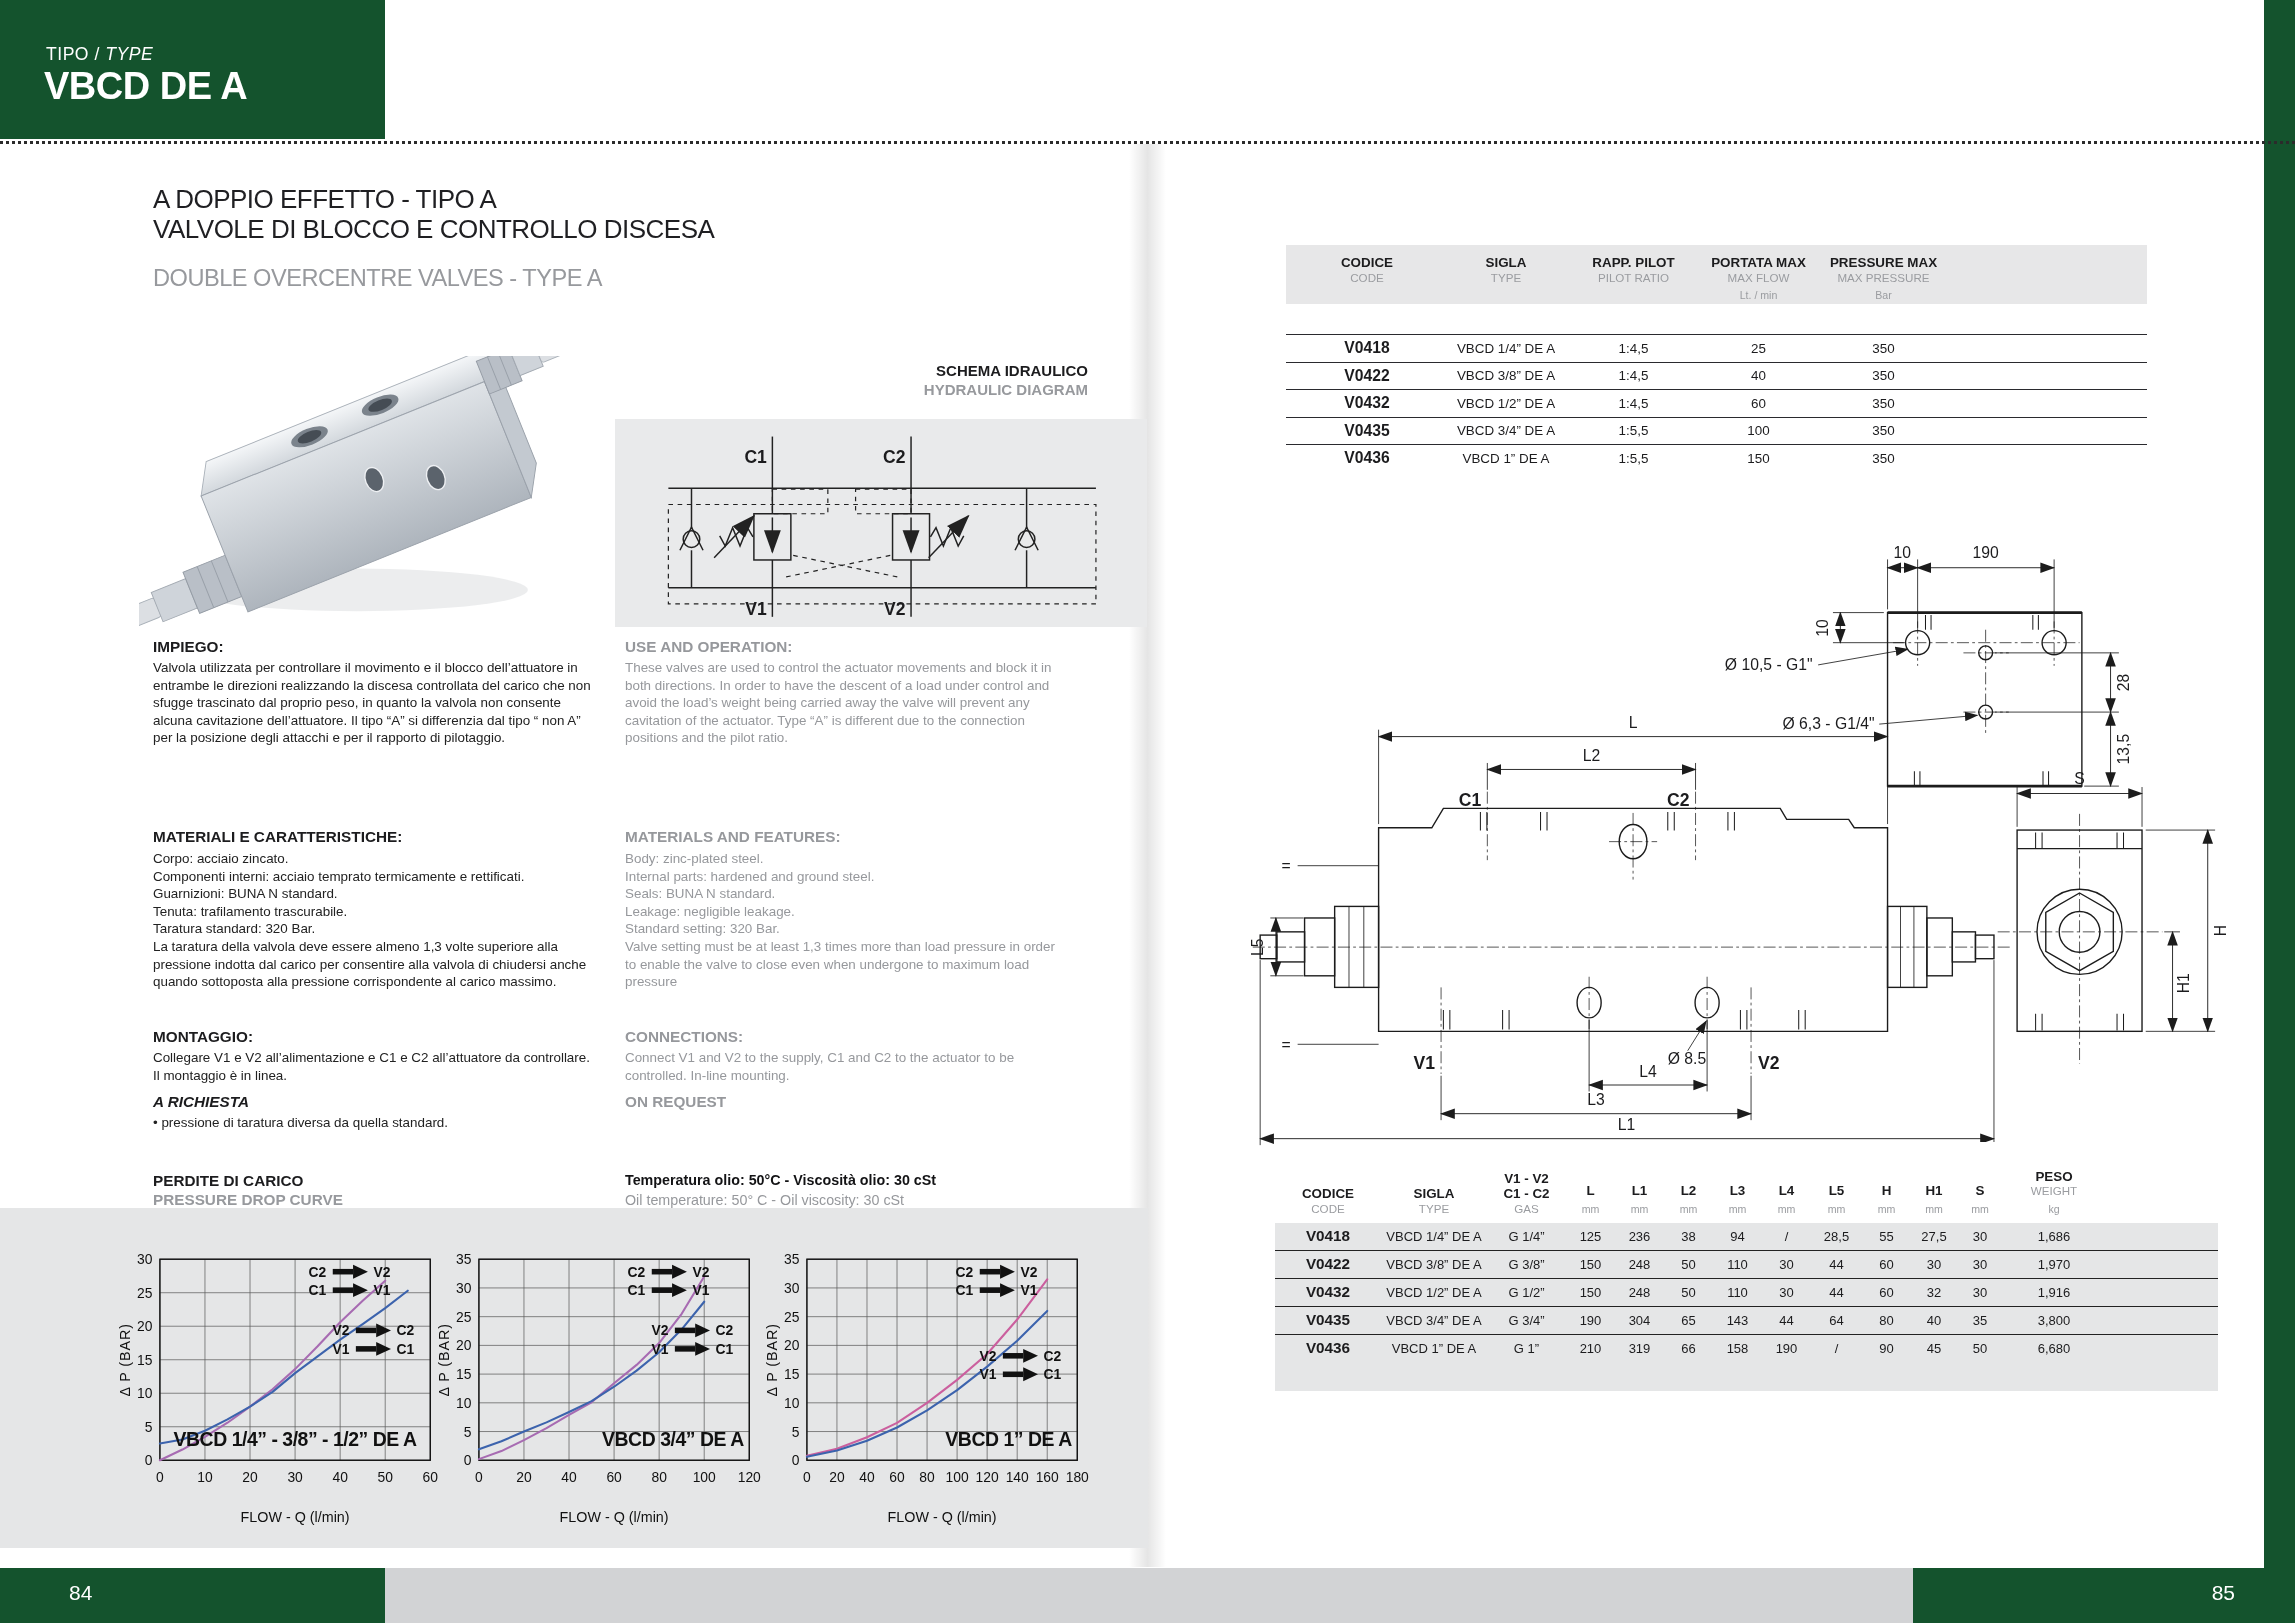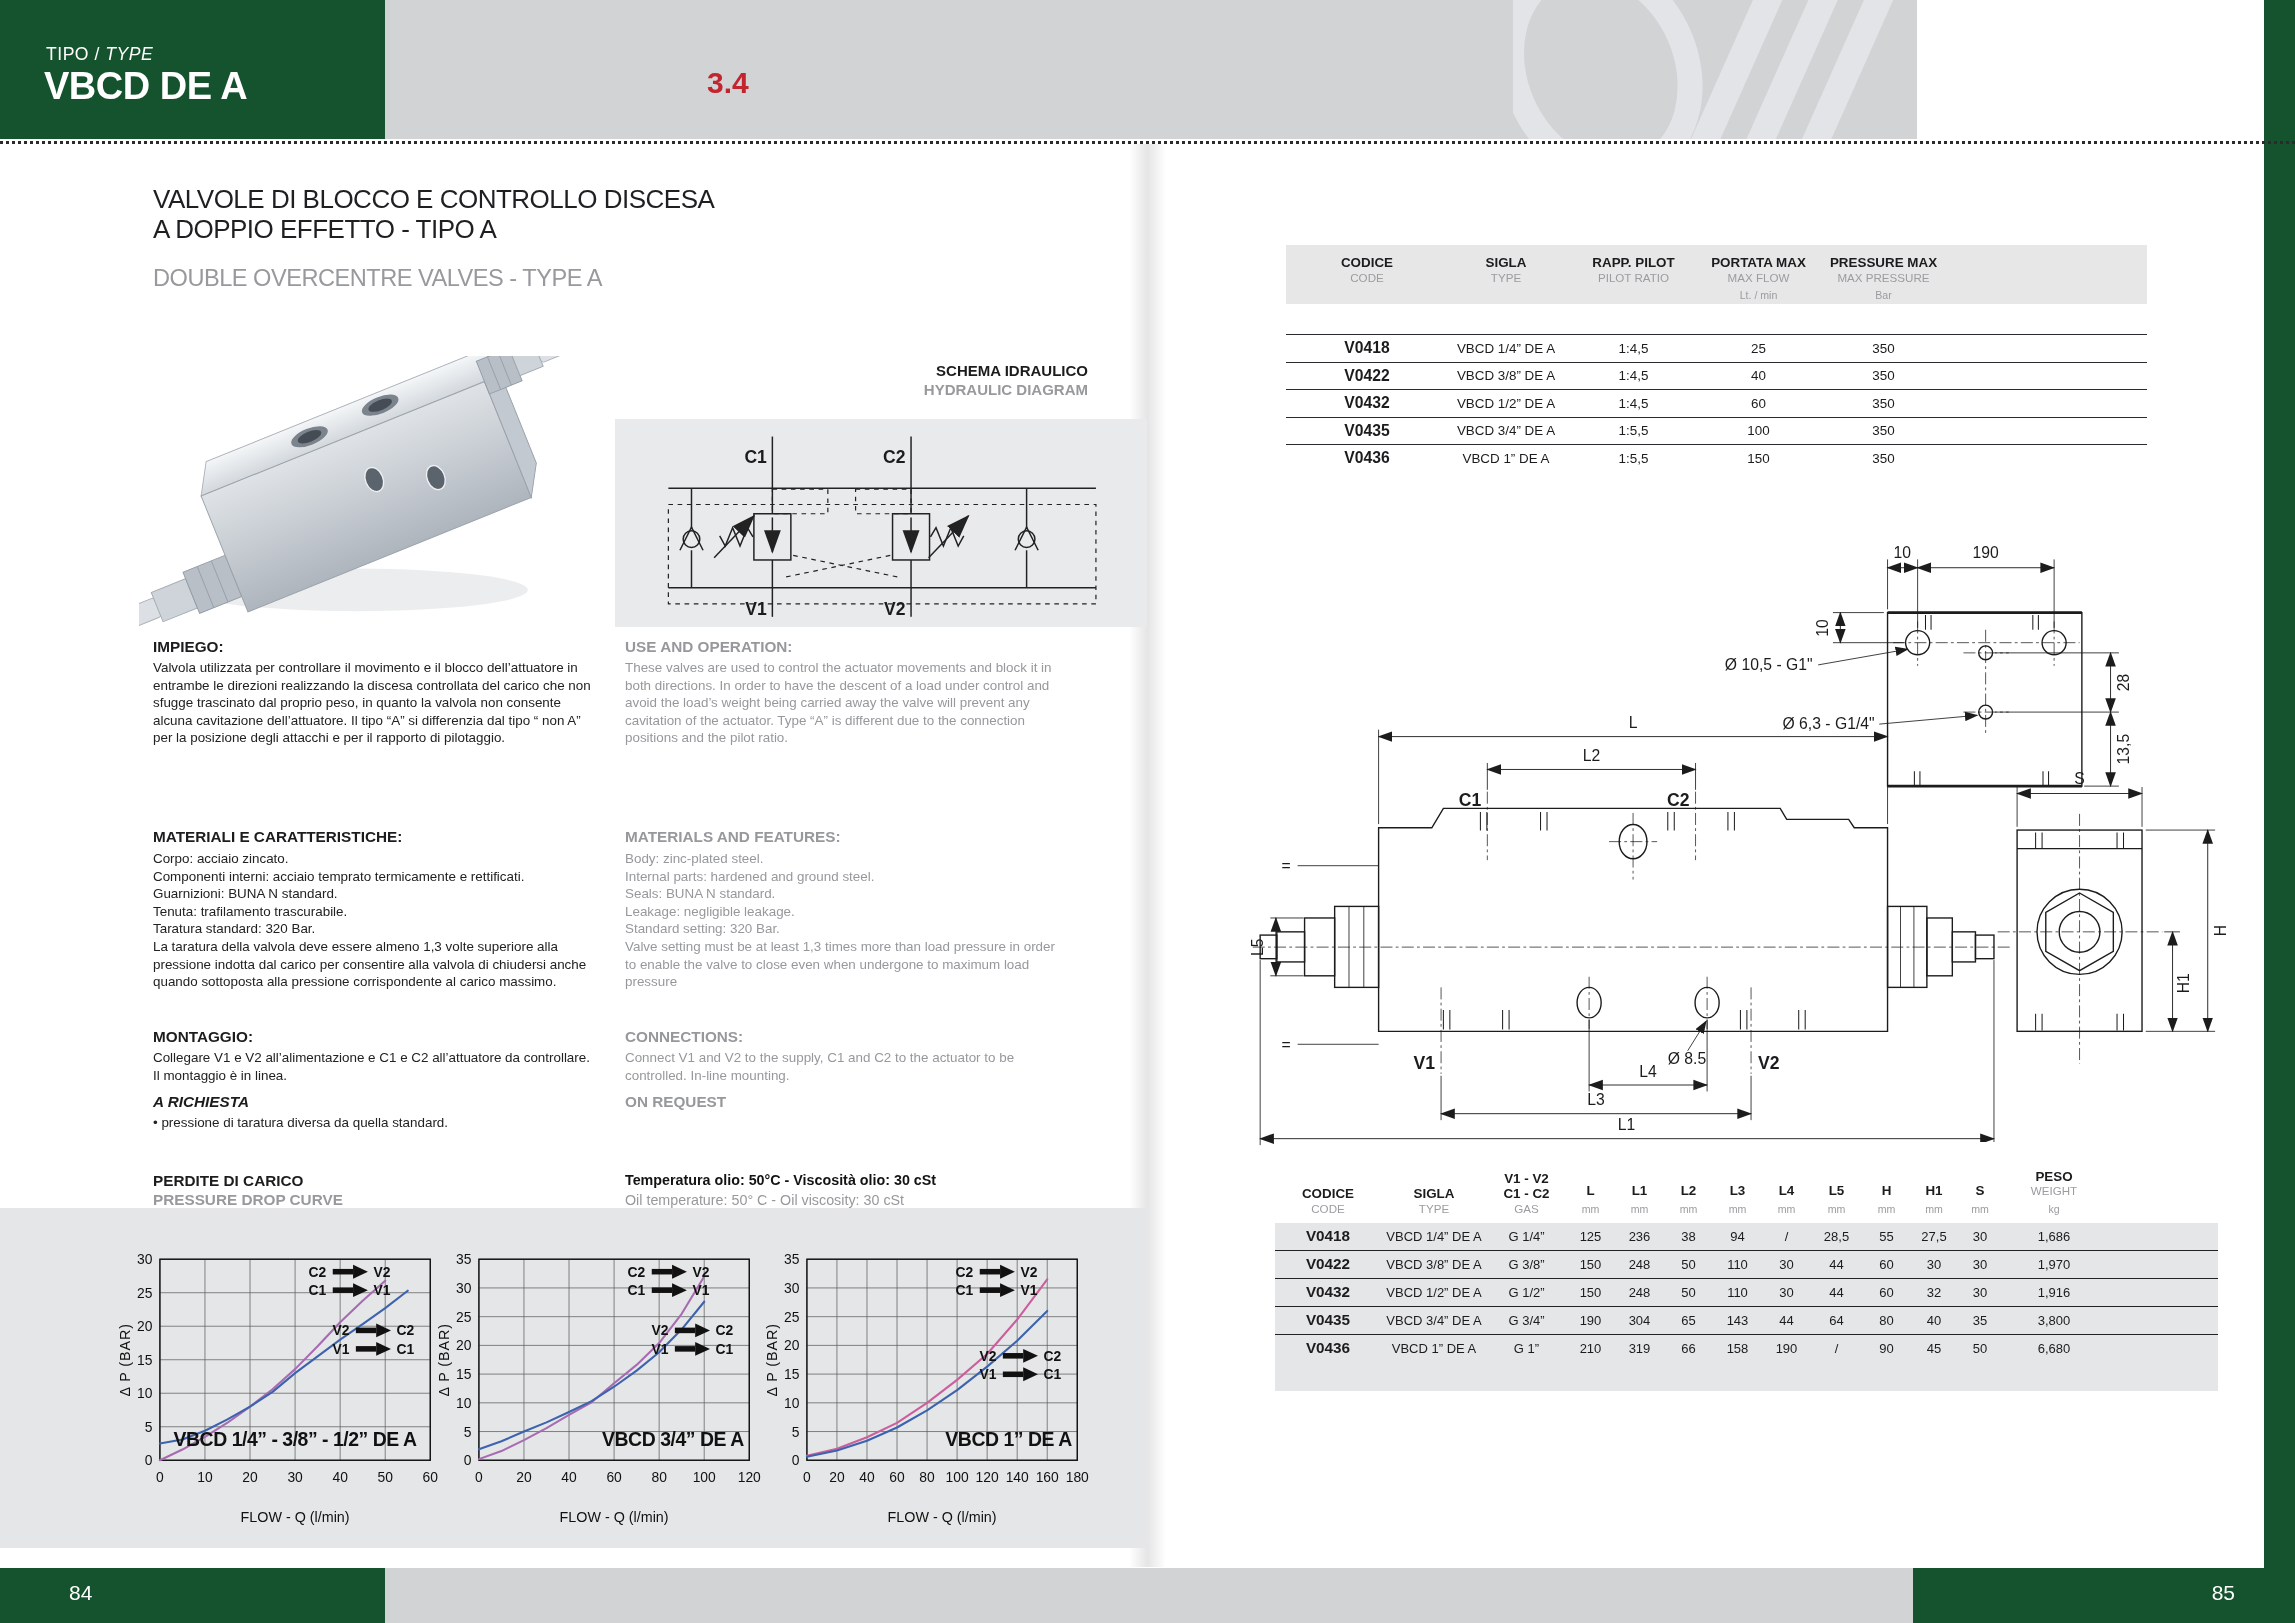--- a/index.html
+++ b/index.html
@@ -75,37 +75,28 @@
 
 <div id="page">
 
   <div class="abs red" style="left:2264px;top:0;width:31px;height:1623px;"></div>
 
   <div class="abs red" style="left:0;top:0;width:385px;height:139px;">
     <div class="abs hdr-tipo" style="left:46px;top:44px;"><span>TIPO /</span> <i>TYPE</i></div>
     <div class="abs hdr-code" style="left:44px;top:65px;">VBCD DE A</div>
   </div>
 
-  <div class="abs grayband" style="left:385px;top:0;width:1532px;height:139px;">
-    <div class="abs sec-num" style="left:322px;top:66px;">3.4</div>
-    <svg class="abs" style="left:1128px;top:0;" width="403" height="139" viewBox="0 0 872 300">
-      <ellipse cx="190" cy="150" rx="185" ry="230" fill="none" stroke="#e3e4e7" stroke-width="54" transform="rotate(-24 190 150)"></ellipse>
-      <rect x="455" y="-90" width="58" height="480" fill="#e3e4e7" transform="rotate(24 484 150)"></rect>
-      <rect x="575" y="-90" width="58" height="480" fill="#e3e4e7" transform="rotate(24 604 150)"></rect>
-      <rect x="695" y="-90" width="58" height="480" fill="#e3e4e7" transform="rotate(24 724 150)"></rect>
-    </svg>
-  </div>
 
 
   <div class="abs dotted" style="left:0;top:141px;"></div>
   <div class="abs gutter" style="left:1129px;top:144px;width:37px;height:1423px;"></div>
 
   <div class="abs ttl" style="left:153px;top:184px;width:879px;">
+    <div>A DOPPIO EFFETTO - TIPO A</div>
     <div>VALVOLE DI BLOCCO E CONTROLLO DISCESA</div>
-    <div>A DOPPIO EFFETTO - TIPO A</div>
   </div>
   <div class="abs ttl-en" style="left:153px;top:265px;">DOUBLE OVERCENTRE VALVES - TYPE A</div>
 
   <svg class="abs" style="left:139px;top:356px;" width="463" height="278" viewBox="0 0 1000 600">
     <defs>
       <linearGradient id="pgF" x1="0" y1="0" x2="0" y2="1">
           <stop offset="0" stop-color="#dfe3e7"></stop>
           <stop offset="1" stop-color="#aeb5bd"></stop>
         </linearGradient>
       <linearGradient id="pgT" x1="0" y1="0" x2="0" y2="1">

